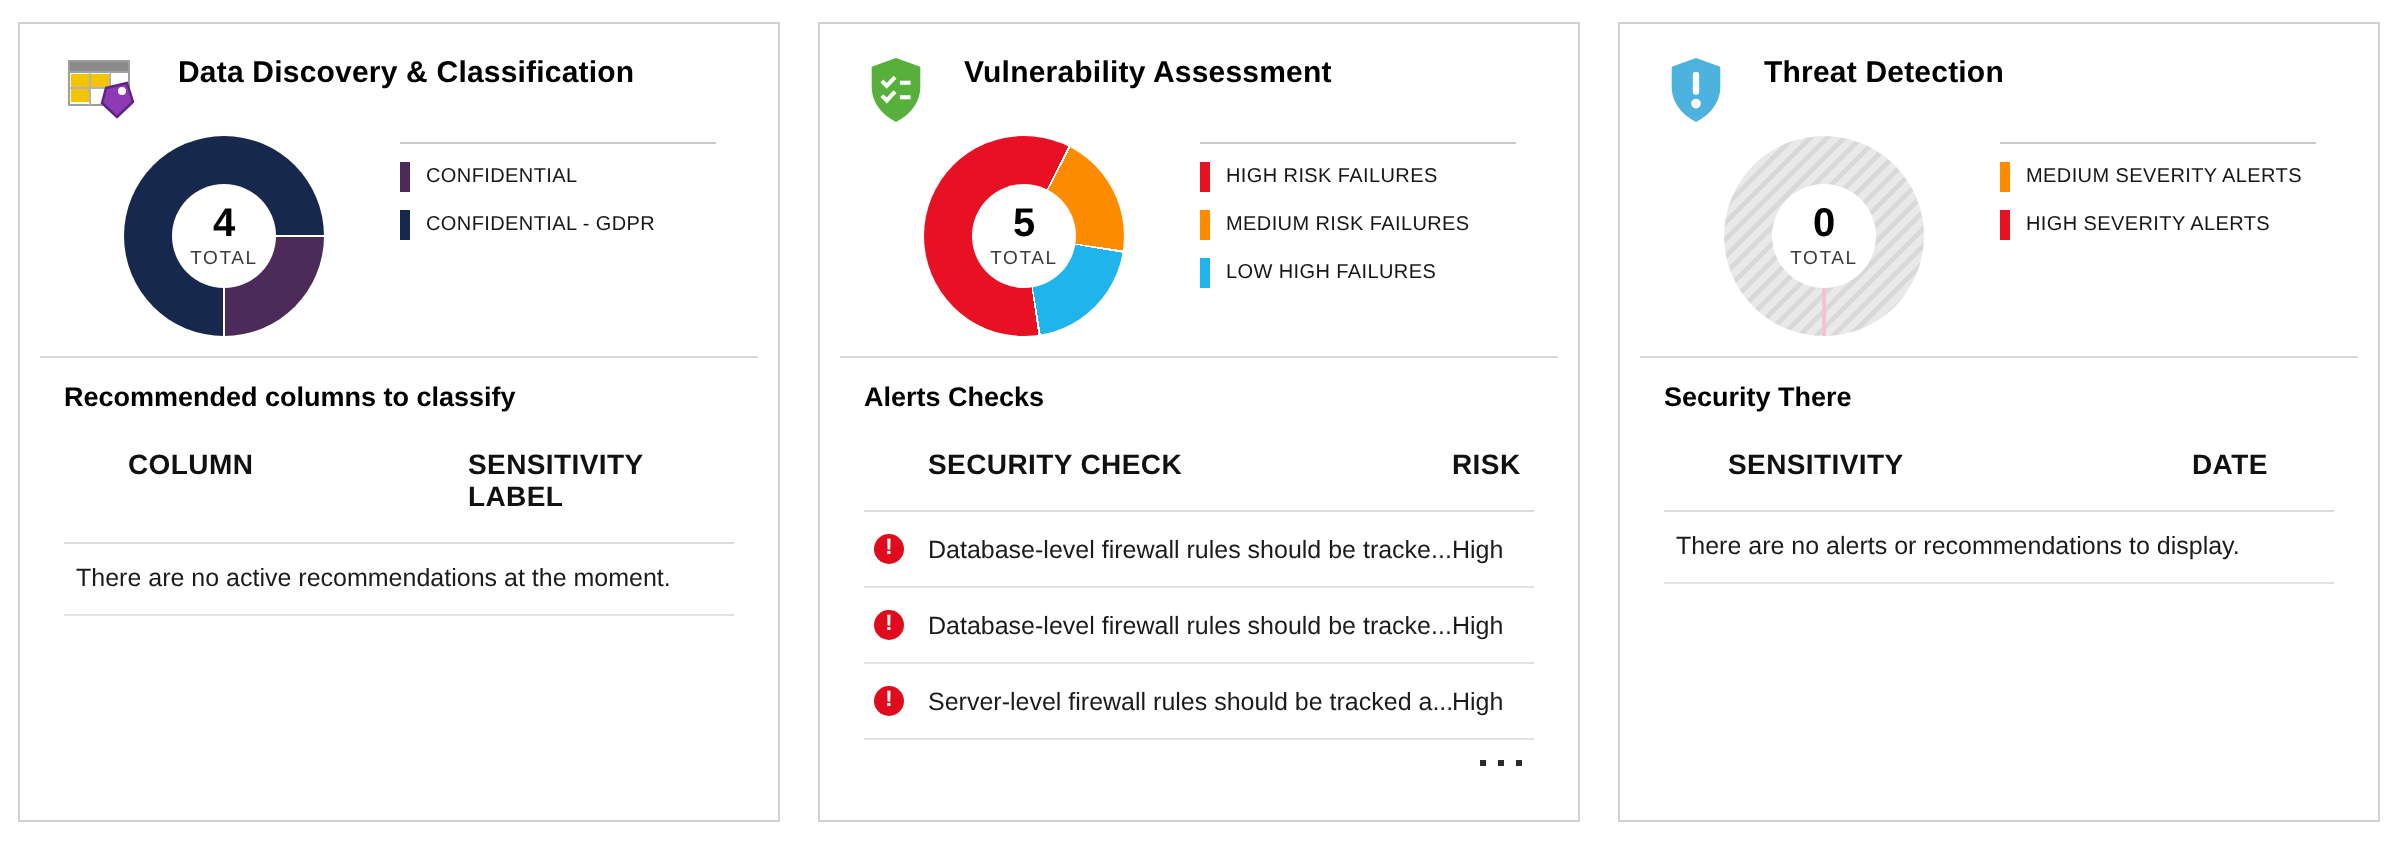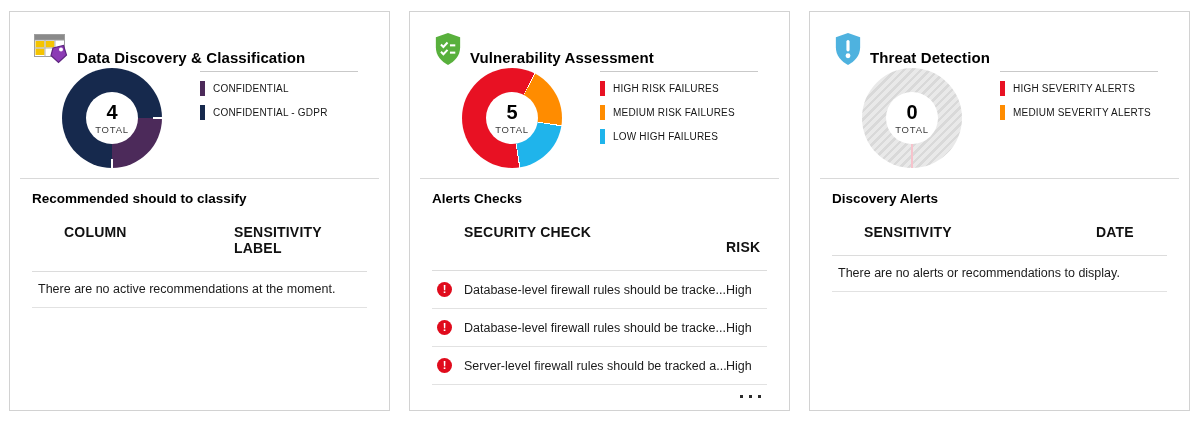--- a/index.html
+++ b/index.html
@@ -1,20 +1,20 @@
 <!DOCTYPE html>
 <html><head>
 <meta charset="utf-8">
 <style>
   * { margin:0; padding:0; box-sizing:border-box; }
   html,body { width:1196px; height:422px; background:#ffffff; font-family:"Liberation Sans", sans-serif; color:#1b1b1b; }
   .board { display:flex; padding:11px 0 0 9px; gap:19px; }
   .card { width:381px; height:400px; background:#fff; border:1px solid #d2d2d2; padding-top:16px; position:relative; }
 
-  .card-header { display:flex; align-items:flex-end; gap:7px; margin:0 20px 0 23px; height:38px; }
+  .card-header { display:flex; align-items:flex-start; gap:19px; margin:0 20px 0 23px; height:38px; }
   .card-title { font-size:15px; font-weight:bold; color:#000; letter-spacing:0.1px; }
 
   .chart-row { display:flex; margin:2px 20px 0 52px; }
   .donut { width:100px; height:100px; border-radius:50%; position:relative; flex:0 0 auto; }
   .donut.empty { background:repeating-linear-gradient(135deg,#d9d9d9 0 2.5px,#e9e9e9 2.5px 6px); }
   .donut .tick { display:none; }
   .donut.empty .tick { display:block; position:absolute; left:calc(50% - 1px); bottom:0; width:2px; height:24px; background:#f6c3cc; }
   .hole { position:absolute; inset:24px; border-radius:50%; background:#fff; display:flex; flex-direction:column; align-items:center; justify-content:center; z-index:2; }
   .total-num { font-size:20px; font-weight:600; color:#000; line-height:1; }
   .total-lbl { font-size:9.5px; letter-spacing:0.8px; color:#3c3c3c; margin-top:2px; }
@@ -24,21 +24,21 @@
   .legend-item { display:flex; align-items:center; gap:8px; margin-top:9px; }
   .swatch { width:5px; height:15px; flex:0 0 auto; }
   .legend-label { font-size:10px; color:#161616; letter-spacing:0.2px; white-space:nowrap; }
 
   .card-divider { border-top:1px solid #d9d9d9; margin:10px 10px 0; }
   .section-title { margin:12px 22px 0; font-size:13.5px; font-weight:bold; color:#000; }
 
   .thead { display:flex; margin:18px 22px 0; font-size:14px; font-weight:bold; color:#111; letter-spacing:0.2px; }
   .thead .col1 { margin-left:32px; flex:1; }
   .c1 .col2 { width:133px; }
-  .c2 .col2 { width:41px;margin-top:15px; }
+  .c2 .col2 { width:41px; }
   .c3 .col2 { width:71px; }
 
   .tdivider { border-top:1px solid #dcdcdc; margin:15px 22px 0; }
   .rowdivider { border-top:1px solid #e2e2e2; margin:0 22px; }
 
   .empty-row { margin:0 22px; padding:10px 0 11px 6px; font-size:12.5px; color:#1b1b1b; }
 
   .check-row { display:flex; align-items:center; margin:0 22px; height:37px; font-size:12.5px; color:#1b1b1b; cursor:pointer; }
   .err-icon { width:15px; height:15px; border-radius:50%; background:#e00b1c; color:#fff; margin-left:5px; font-size:11px; font-weight:bold; display:flex; align-items:center; justify-content:center; flex:0 0 auto; line-height:1; }
   .check-text { margin-left:12px; flex:1; white-space:nowrap; overflow:hidden; }
@@ -84,21 +84,21 @@
           <span class="swatch" style="background: rgb(76, 42, 90);"></span>
           <span class="legend-label">CONFIDENTIAL</span>
         </div>
         <div class="legend-item">
           <span class="swatch" style="background: rgb(22, 41, 77);"></span>
           <span class="legend-label">CONFIDENTIAL - GDPR</span>
         </div>
       </div>
     </div>
     <div class="card-divider"></div>
-    <div class="section-title">Recommended should to classify</div>
+    <div class="section-title">Recommended columns to classify</div>
     <div class="thead">
       <span class="col1">COLUMN</span>
       <span class="col2">SENSITIVITY LABEL</span>
     </div>
     <div class="tdivider"></div>
     <div class="empty-row">There are no active recommendations at the moment.</div>
     <div class="rowdivider"></div>
   </div>
 
   <div class="card c2">
@@ -186,31 +186,31 @@
       <div class="donut empty">
         <div class="tick"></div>
         <div class="hole">
           <span class="total-num">0</span>
           <span class="total-lbl">TOTAL</span>
         </div>
       </div>
       <div class="legend">
         <div class="legend-divider"></div>
         <div class="legend-item">
+          <span class="swatch" style="background: rgb(255, 140, 0);"></span>
+          <span class="legend-label">MEDIUM SEVERITY ALERTS</span>
+        </div>
+        <div class="legend-item">
           <span class="swatch" style="background: rgb(232, 17, 35);"></span>
           <span class="legend-label">HIGH SEVERITY ALERTS</span>
         </div>
-        <div class="legend-item">
-          <span class="swatch" style="background: rgb(255, 140, 0);"></span>
-          <span class="legend-label">MEDIUM SEVERITY ALERTS</span>
-        </div>
       </div>
     </div>
     <div class="card-divider"></div>
-    <div class="section-title">Discovery Alerts</div>
+    <div class="section-title">Security There</div>
     <div class="thead">
       <span class="col1">SENSITIVITY</span>
       <span class="col2">DATE</span>
     </div>
     <div class="tdivider"></div>
     <div class="empty-row">There are no alerts or recommendations to display.</div>
     <div class="rowdivider"></div>
   </div>
 
 </div>

